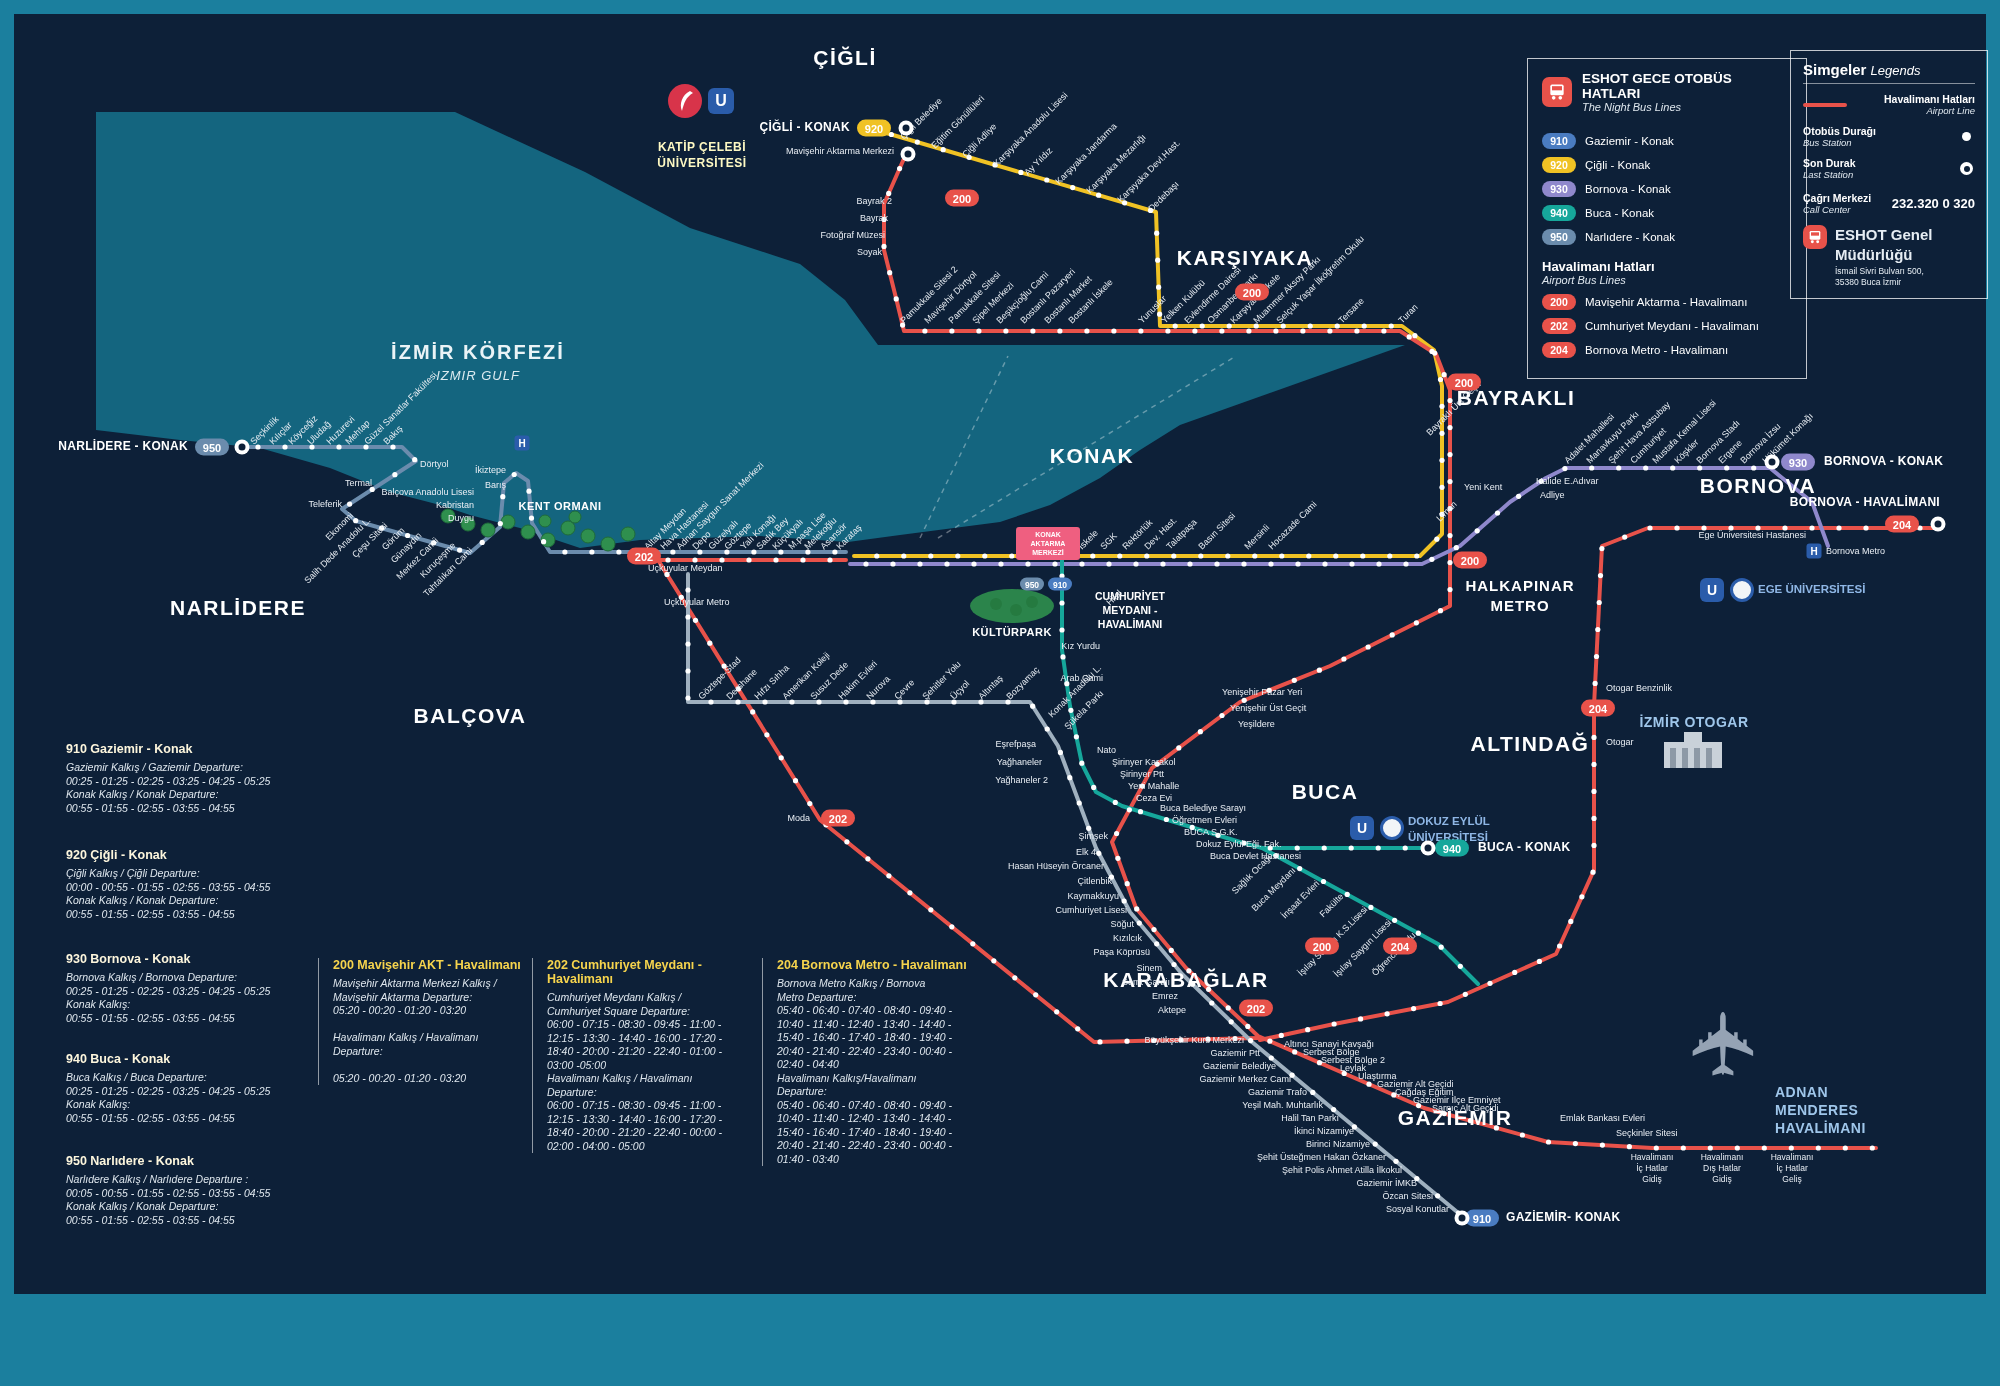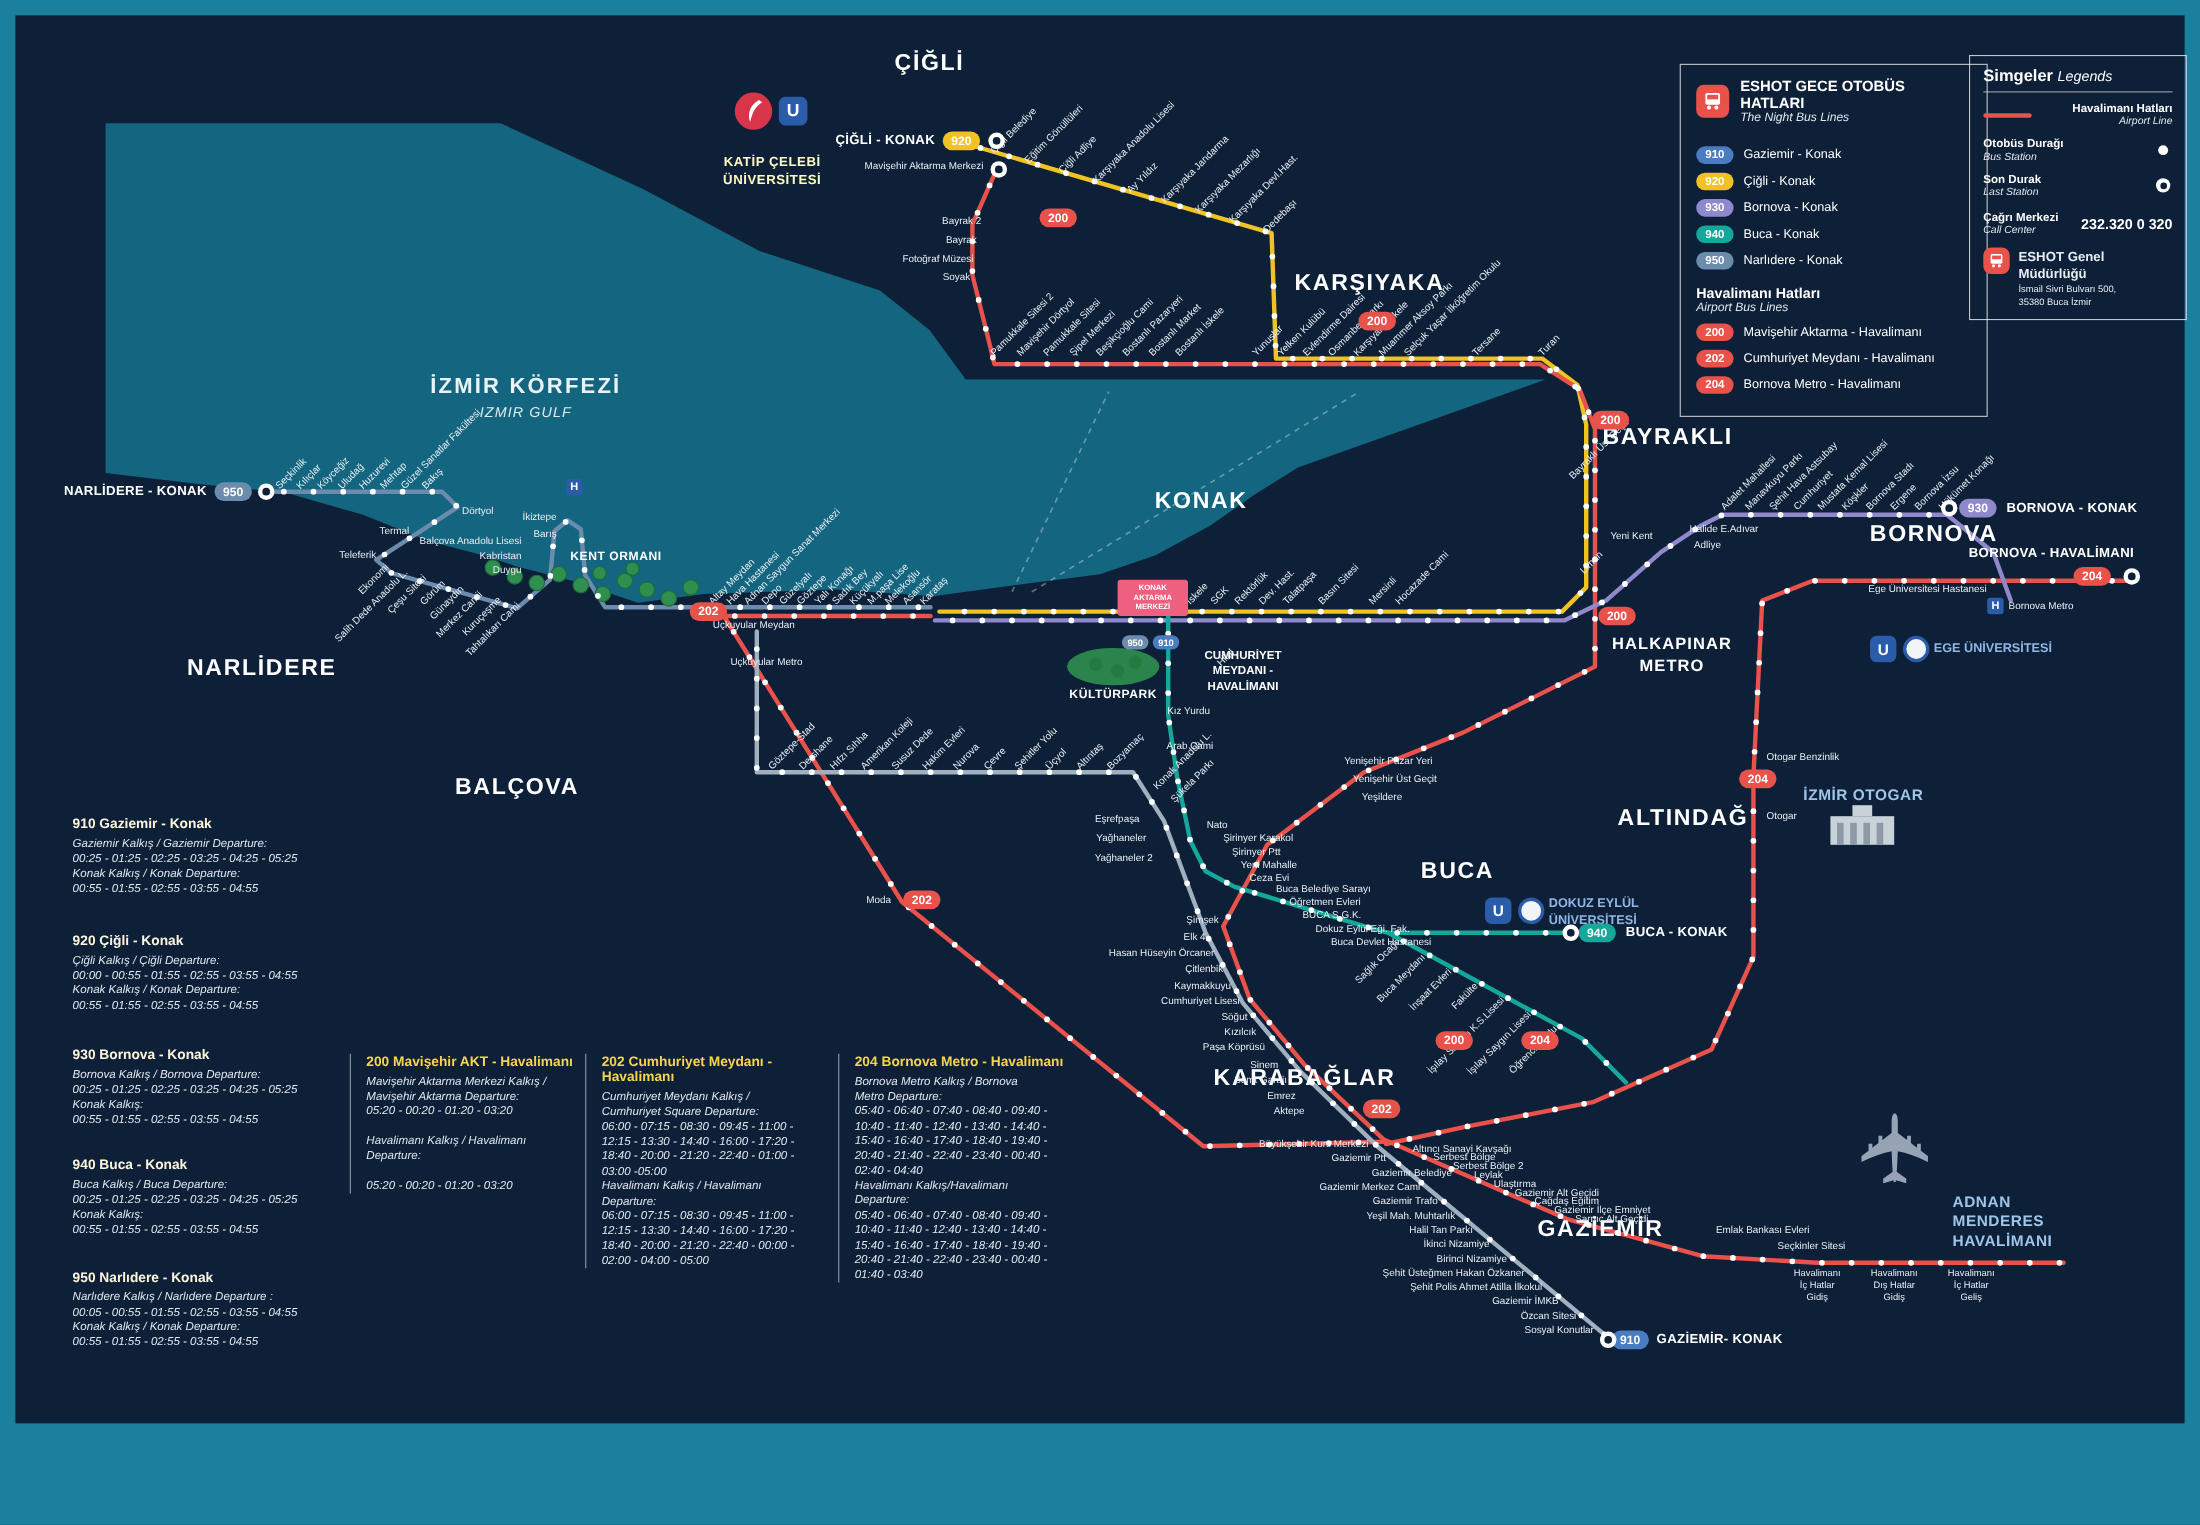--- a/index.html
+++ b/index.html
@@ -54,21 +54,21 @@
   .sym-txt .l1{font-weight:bold;font-size:10.5px;}
   .sym-txt .l2{font-style:italic;font-size:9.5px;color:#dfe7ee;}
   .sym-line{width:44px;height:4px;background:#e8524a;border-radius:2px;}
   .sym-dot{width:9px;height:9px;border-radius:50%;background:#fff;margin-right:4px;}
   .sym-ring{width:13px;height:13px;border-radius:50%;background:#fff;display:flex;align-items:center;justify-content:center;margin-right:2px;}
   .sym-ring i{width:6px;height:6px;border-radius:50%;background:#0d2038;display:block;}
   .call-row{display:flex;align-items:center;justify-content:space-between;margin-top:12px;}
   .call-row .ph{font-weight:bold;font-size:13px;}
   .hq-row{display:flex;gap:8px;align-items:flex-start;margin-top:10px;}
   .hq-row .addr{font-size:8.5px;line-height:1.35;color:#e6edf3;}
-  .hq-row .addr b{font-size:12px;}
+  .hq-row .addr b{font-size:15px;}
   .eshot-logo{width:30px;height:30px;border-radius:7px;background:#e8524a;flex:0 0 auto;display:flex;align-items:center;justify-content:center;}
   .eshot-logo.smx{width:24px;height:24px;}
   
   .sched{position:absolute;width:225px;color:#dfe7ee;}
   .sched .st{font-weight:bold;font-size:12.5px;color:#fdf6dd;margin-bottom:5px;}
   .sched.airport .st{color:#f6d44d;}
   .sched .sl{font-style:italic;font-size:10.5px;line-height:13.5px;min-height:13.5px;}
   .sched.airport{border-left:1px solid rgba(255,255,255,.55);padding-left:14px;width:210px;}
   
   #footer{position:absolute;left:0;bottom:0;width:2000px;height:92px;display:flex;align-items:center;}
@@ -690,21 +690,21 @@
       <div class="lbl k-hl" style="left: 1340px; top: 1068px;">Leylak</div>
       <div class="lbl k-hl" style="left: 1358px; top: 1076px;">Ulaştırma</div>
       <div class="lbl k-hl" style="left: 1377px; top: 1084px;">Gaziemir Alt Geçidi</div>
       <div class="lbl k-hl" style="left: 1395px; top: 1092px;">Çağdaş Eğitim</div>
       <div class="lbl k-hl" style="left: 1413px; top: 1100px;">Gaziemir İlçe Emniyet</div>
       <div class="lbl k-hl" style="left: 1432px; top: 1108px;">Sarnıç Alt Geçidi</div>
       <div class="lbl k-hl" style="left: 1560px; top: 1118px;">Emlak Bankası Evleri</div>
       <div class="lbl k-hl" style="left: 1572px; top: 1133px; margin-left: 44px;">Seçkinler Sitesi</div>
       <div class="lbl k-hr" style="left: 1244px; top: 1040px;">Büyükşehir Kurs Merkezi</div>
       <div class="lbl k-hr" style="left: 1260px; top: 1053px;">Gaziemir Ptt</div>
-      <div class="lbl k-hr" style="left: 1276px; top: 1066px; margin-left: 44px;">Gaziemir Belediye</div>
+      <div class="lbl k-hr" style="left: 1276px; top: 1066px;">Gaziemir Belediye</div>
       <div class="lbl k-hr" style="left: 1291px; top: 1079px;">Gaziemir Merkez Cami</div>
       <div class="lbl k-hr" style="left: 1307px; top: 1092px;">Gaziemir Trafo</div>
       <div class="lbl k-hr" style="left: 1323px; top: 1105px;">Yeşil Mah. Muhtarlık</div>
       <div class="lbl k-hr" style="left: 1339px; top: 1118px;">Halil Tan Parkı</div>
       <div class="lbl k-hr" style="left: 1354px; top: 1131px;">İkinci Nizamiye</div>
       <div class="lbl k-hr" style="left: 1370px; top: 1144px;">Birinci Nizamiye</div>
       <div class="lbl k-hr" style="left: 1386px; top: 1157px;">Şehit Üsteğmen Hakan Özkaner</div>
       <div class="lbl k-hr" style="left: 1402px; top: 1170px;">Şehit Polis Ahmet Atilla İlkokul</div>
       <div class="lbl k-hr" style="left: 1417px; top: 1183px;">Gaziemir İMKB</div>
       <div class="lbl k-hr" style="left: 1433px; top: 1196px;">Özcan Sitesi</div>

